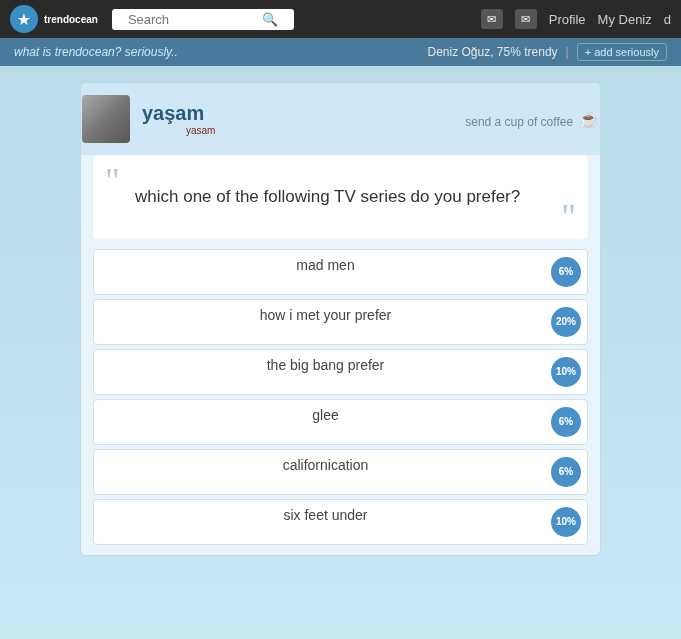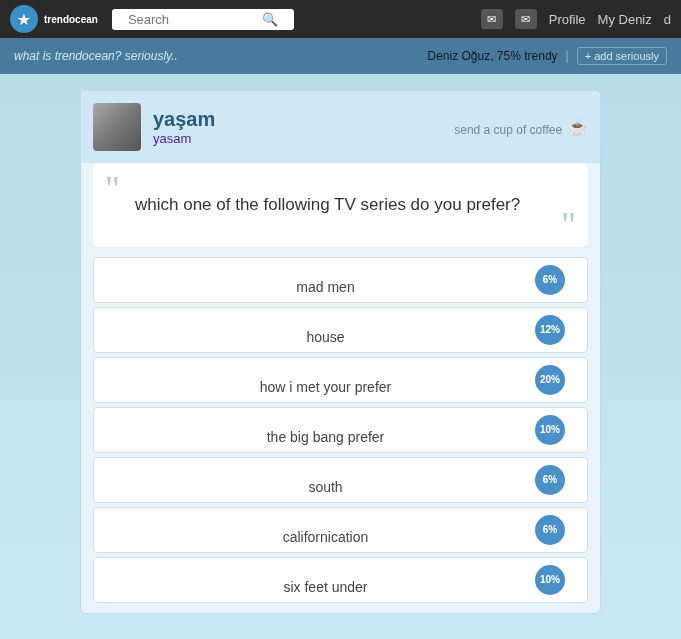--- a/index.html
+++ b/index.html
@@ -88,39 +88,39 @@
     .nav-link {
       color: #ccc;
       font-size: 13px;
       cursor: pointer;
       text-decoration: none;
     }
 
     
     .subbar {
       background: #4a7a9b;
-      height: 36px;
+      height: 28px;
       display: flex;
       align-items: center;
       padding: 0 14px;
       gap: 10px;
     }
     .subbar-left {
       color: #c8e8f4;
       font-size: 12px;
       font-style: italic;
     }
     .subbar-right {
       margin-left: auto;
       display: flex;
       align-items: center;
       gap: 8px;
     }
     .subbar-user {
-      color: #0f172a;
+      color: #e5e5e5;
       font-size: 12px;
     }
     .add-question-btn {
       background: none;
       border: 1px solid #7ab;
       border-radius: 3px;
       color: #c8e8f4;
       font-size: 11px;
       padding: 2px 7px;
       cursor: pointer;
@@ -141,21 +141,21 @@
     .card {
       background: #e8f4fa;
       border: 1px solid #c0d8e8;
       border-radius: 6px;
       overflow: hidden;
     }
 
     
     .card-header {
       background: #d0e8f5;
-      padding: 12px 12px;
+      padding: 12px 1px;
       display: flex;
       align-items: center;
       justify-content: space-between;
     }
     .user-info {
       display: flex;
       align-items: center;
       gap: 12px;
     }
     .avatar {
@@ -171,22 +171,23 @@
       height: 100%;
       background: linear-gradient(135deg, #aaa 0%, #777 50%, #555 100%);
     }
     .user-names { display: flex; flex-direction: column; }
     .username-main {
       color: #2a5a7c;
       font-size: 20px;
       font-weight: bold;
     }
     .username-sub {
-      color: #4c1d95;
-      font-size: 13px;
+      color: #7f1d1d;
+      font-size: 10px;
+      margin-left: 44px;
     }
     .send-coffee {
       display: flex;
       align-items: flex-end;
       gap: 6px;
       color: #6a8a9c;
       font-size: 12px;
       cursor: pointer;
     }
     .coffee-icon { font-size: 16px; }
@@ -229,23 +230,23 @@
       margin: 0 12px 10px 12px;
       display: flex;
       flex-direction: column;
       gap: 4px;
     }
     .poll-option {
       background: white;
       border: 1px solid #d0e0ea;
       border-radius: 4px;
       display: flex;
-      align-items: flex-end;
+      align-items: flex-start;
       justify-content: space-between;
-      padding: 7px 22px;
+      padding: 7px 6px;
       cursor: pointer;
     }
     .option-label {
       color: #444;
       font-size: 14px;
       text-align: center;
       flex: 1;
     }
     .option-pct {
       width: 30px;
@@ -317,33 +318,29 @@
       <span class="close-quote">"</span>
     </div>
 
     <div class="poll-options">
 
     <div class="poll-option">
           <span class="option-label">mad men</span>
           <span class="option-pct">6%</span>
         </div>
         <div class="poll-option">
-          <span class="option-label">house</span>
-          <span class="option-pct">12%</span>
-        </div>
-        <div class="poll-option">
           <span class="option-label">how i met your prefer</span>
           <span class="option-pct">20%</span>
         </div>
         <div class="poll-option">
           <span class="option-label">the big bang prefer</span>
           <span class="option-pct">10%</span>
         </div>
         <div class="poll-option">
-          <span class="option-label">south</span>
+          <span class="option-label">glee</span>
           <span class="option-pct">6%</span>
         </div>
         <div class="poll-option">
           <span class="option-label">californication</span>
           <span class="option-pct">6%</span>
         </div>
         <div class="poll-option">
           <span class="option-label">six feet under</span>
           <span class="option-pct">10%</span>
         </div>

